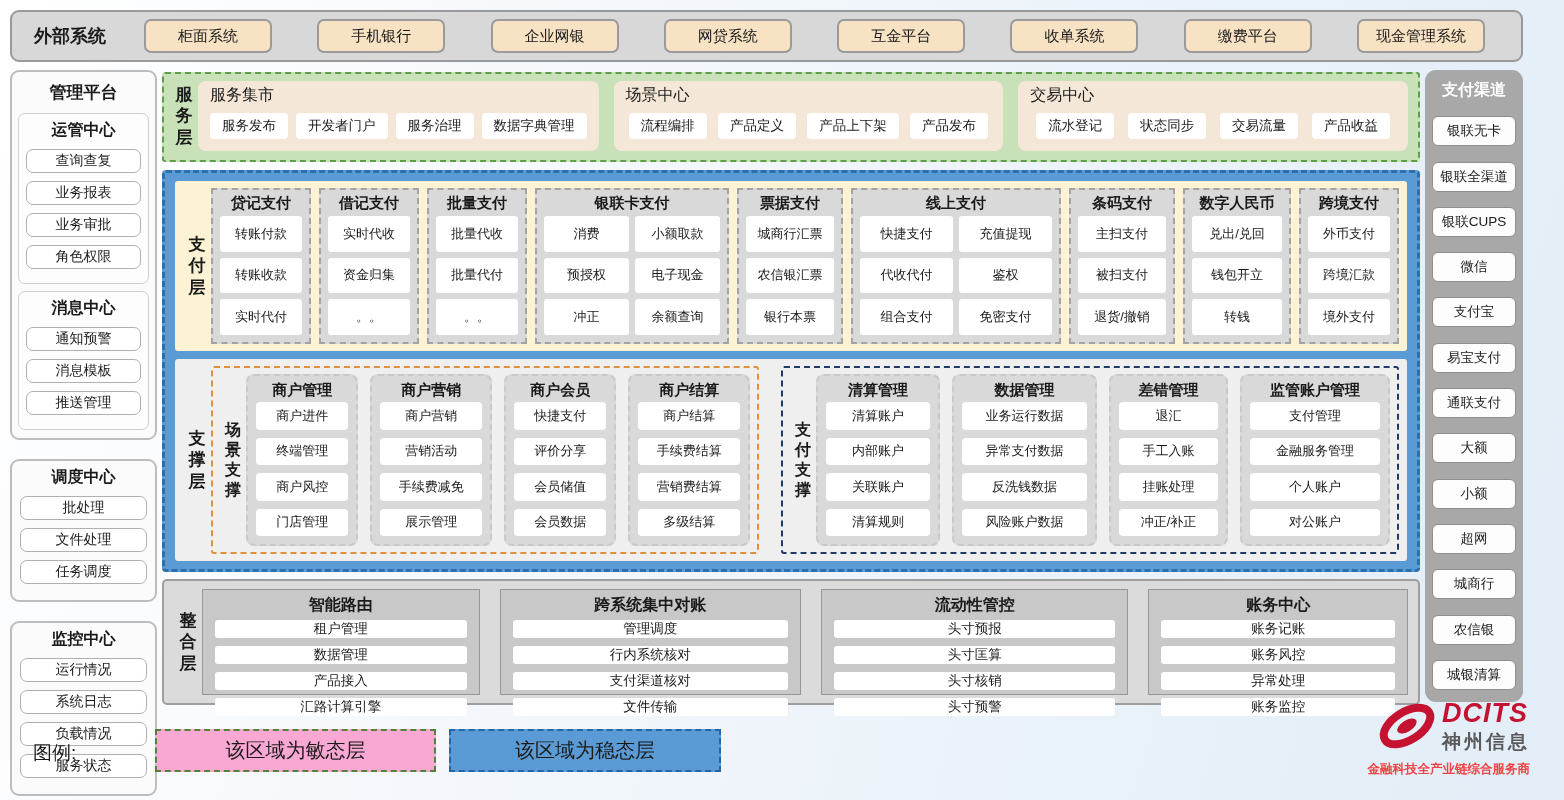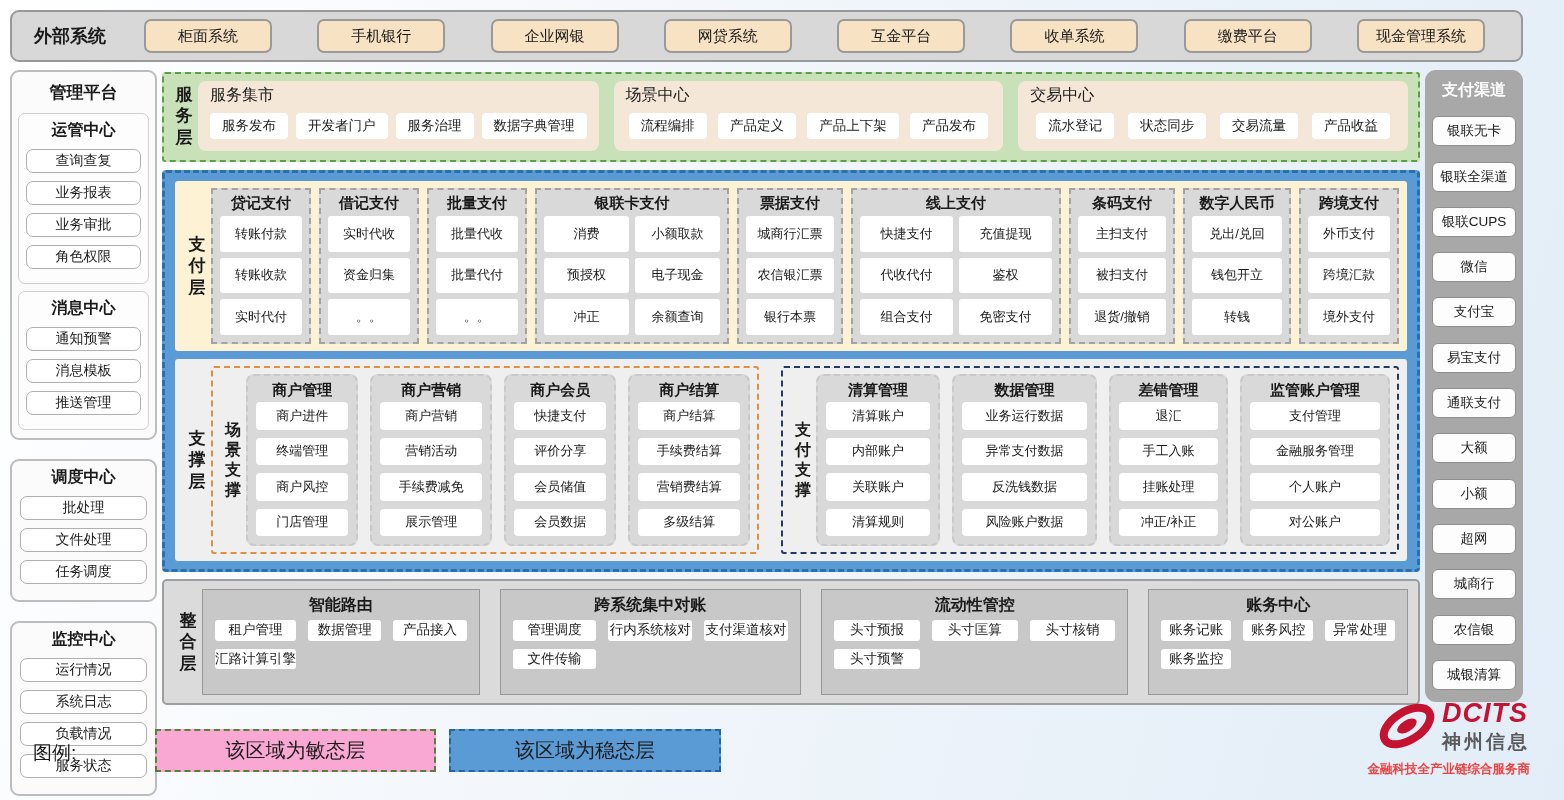--- a/index.html
+++ b/index.html
@@ -118,21 +118,21 @@
     left:162px; top:579px; width:1258px; height:126px;
     background:#dbdbdb; border:2px solid #9e9e9e; border-radius:5px;
     display:flex; padding:8px 10px;
   }
   .int-groups { flex:1; display:flex; gap:20px; }
   .int-group {
     background:#c8c8c8; border:1.5px solid #979797; border-radius:0;
     padding:3px 12px 25px; display:flex; flex-direction:column;
   }
   .int-group .col-title { font-weight:bold; font-size:16px; text-align:center; margin:2px 0 4px; }
-  .int-grid { flex:1; display:grid; grid-template-columns:1fr 1fr 1fr; grid-auto-rows:1fr; gap:8px 12px; }
+  .int-grid { flex:1; display:grid; grid-template-columns:1fr; grid-auto-rows:1fr; gap:8px 12px; }
   .int-grid .chip {
     background:#fff; border-radius:3px; font-size:13.5px;
     display:flex; align-items:center; justify-content:center; white-space:nowrap;
   }
 
   
   .channels {
     left:1425px; top:70px; width:98px; height:632px;
     background:#a8a8a8; border-radius:11px; padding:10px 7px 12px;
     display:flex; flex-direction:column; justify-content:space-between;

